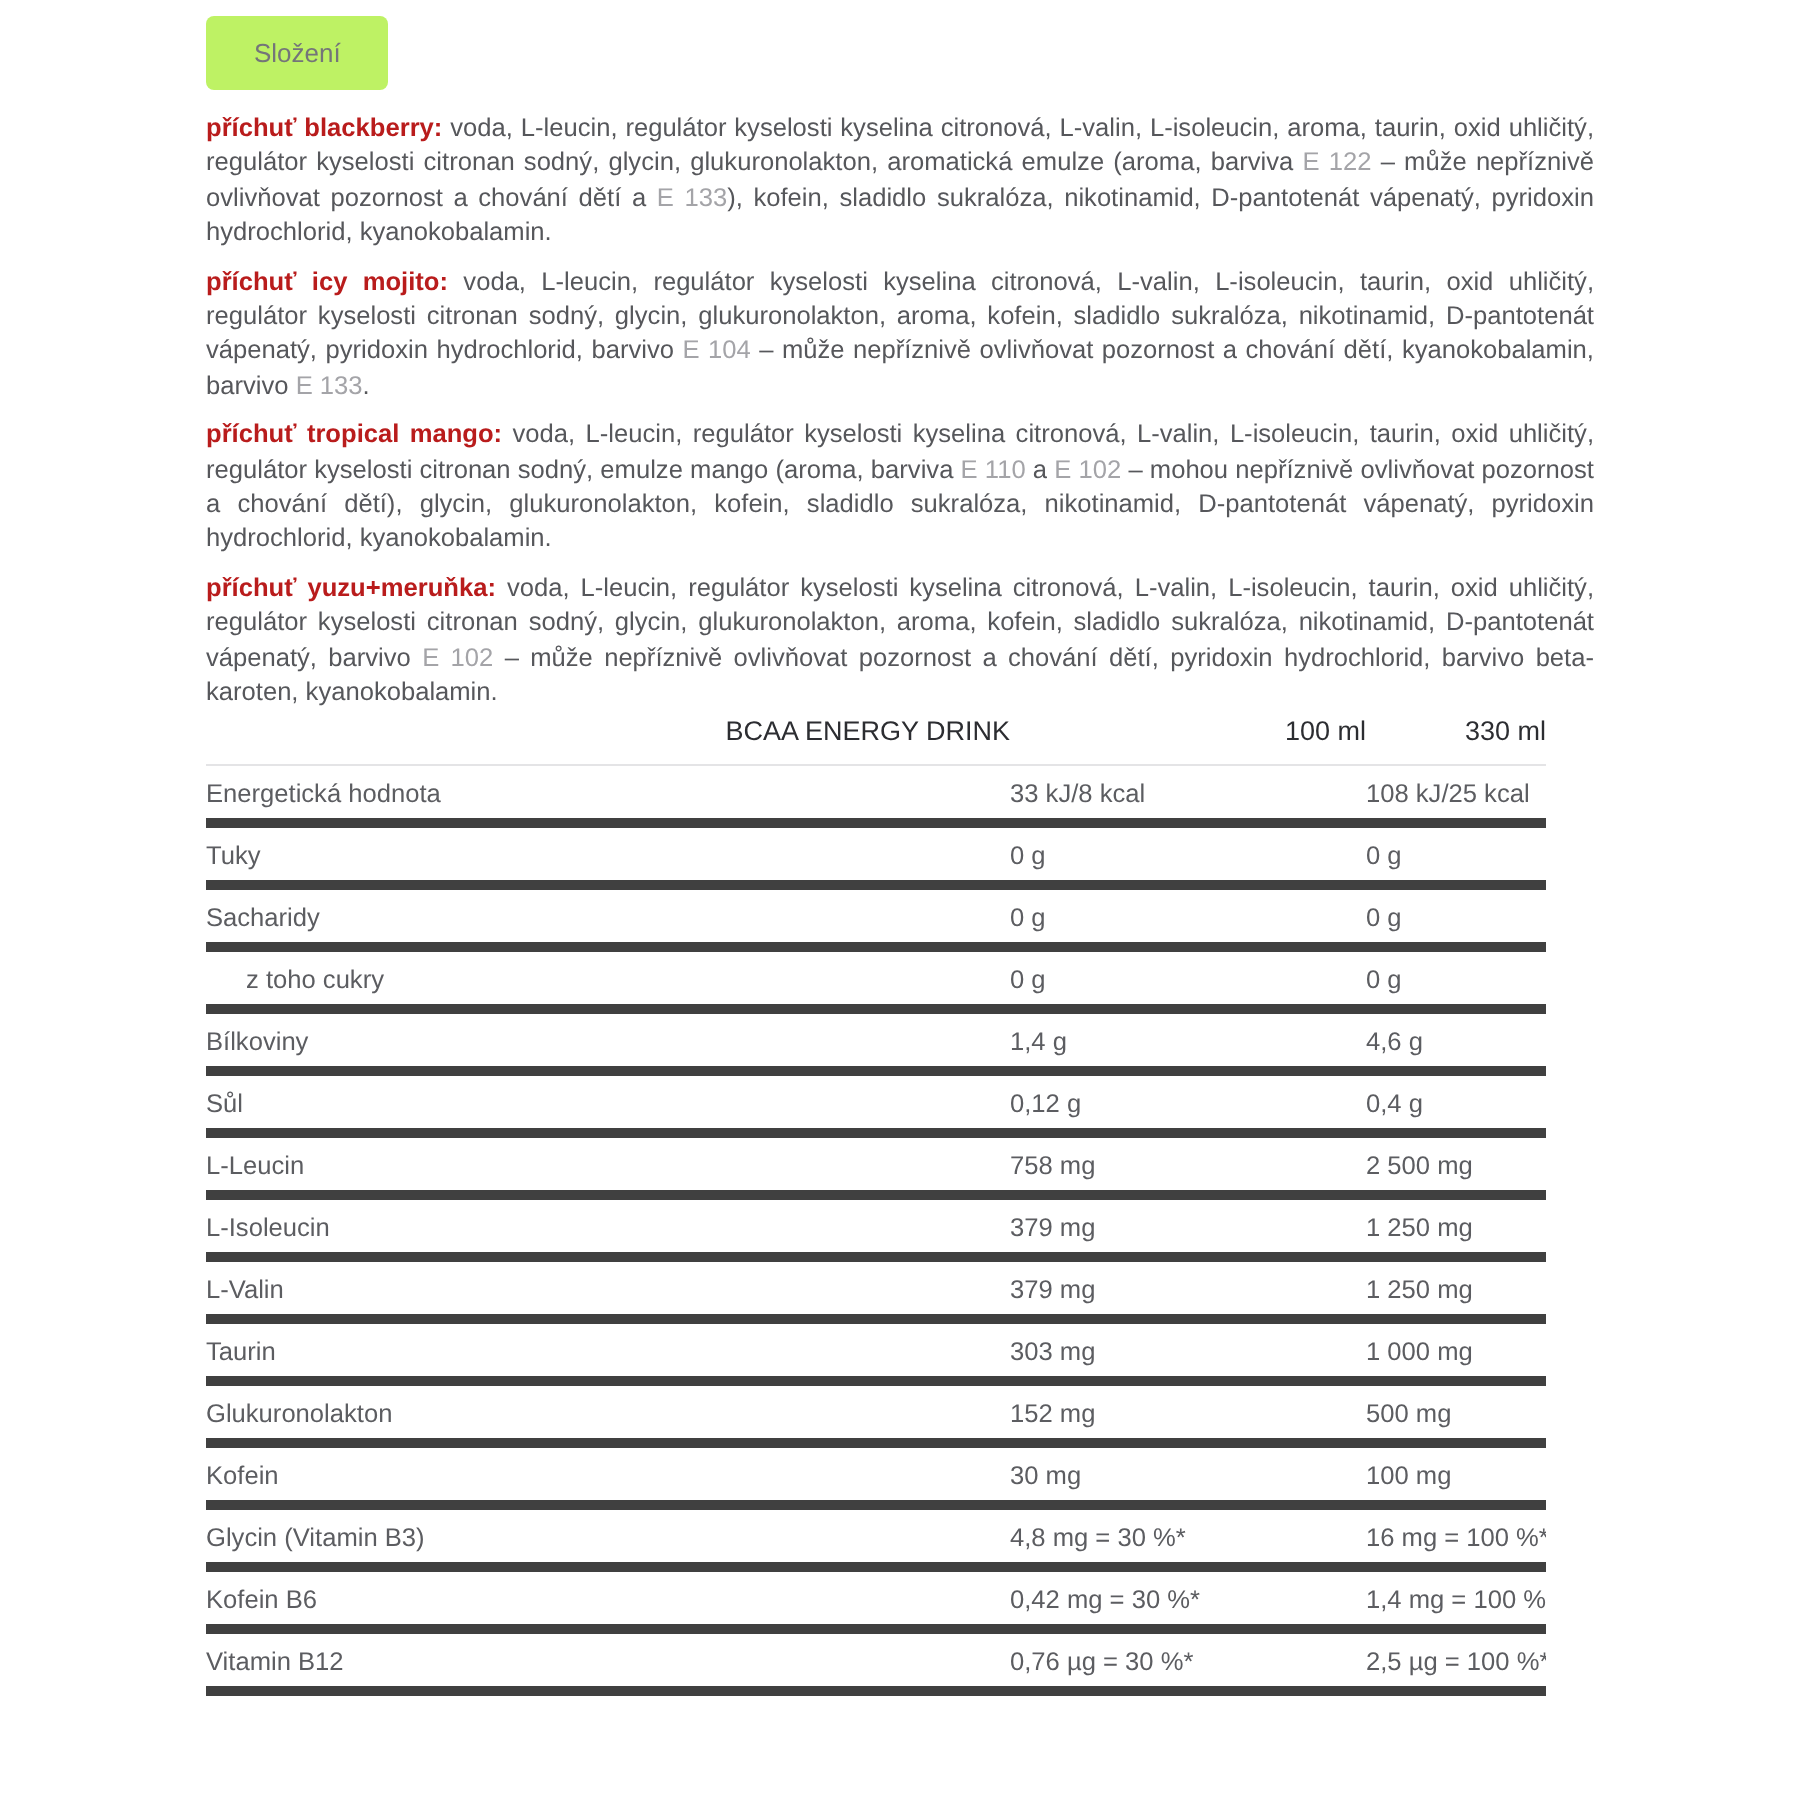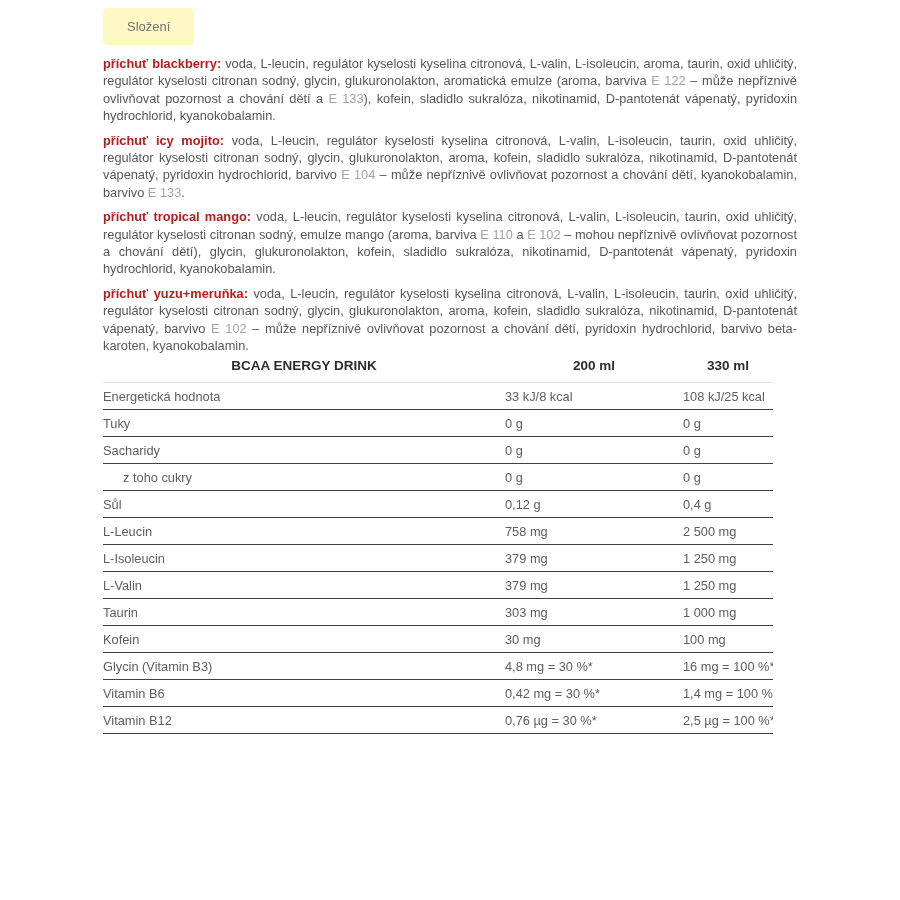--- a/index.html
+++ b/index.html
@@ -11,21 +11,21 @@
     overflow: hidden;
   }
   .content {
     position: absolute;
     left: 103px;
     top: 0;
     width: 694px;
   }
   .tab-button {
     display: inline-block;
-    background: #fef9c3;
+    background: #bef264;
     color: #747579;
     font-size: 13px;
     padding: 11px 24px;
     border-radius: 4px;
     cursor: pointer;
     user-select: none;
   }
   .ingredients-tab-wrap { margin-top: 8px; }
   .paragraphs { margin-top: 10px; }
   .ing-paragraph {
@@ -46,33 +46,33 @@
   table.nutrition-table {
     border-collapse: collapse;
     width: 670px;
     margin-top: 10px;
     table-layout: fixed;
   }
   .nutrition-table col.c1 { width: 402px; }
   .nutrition-table col.c2 { width: 178px; }
   .nutrition-table col.c3 { width: 90px; }
   .nutrition-table th {
-    text-align: center;
+    text-align: right;
     font-size: 13.5px;
-    font-weight: bold;
+    font-weight: normal;
     color: #2c2d31;
     padding: 7px 0 9px 0;
     border-bottom: 1px solid #e4e4e6;
     white-space: nowrap;
   }
   .nutrition-table td {
     font-size: 12.8px;
     color: #5c5d61;
     padding: 5.5px 0;
-    border-bottom: 1px solid #404040;
+    border-bottom: 5px solid #404040;
     white-space: nowrap;
     overflow: hidden;
   }
   .nutrition-table td.indent { padding-left: 20px; }
 </style>
 </head>
 <body>
 
 <div class="content">
   <div class="ingredients-tab-wrap">
@@ -90,21 +90,21 @@
 
   <table class="nutrition-table">
     <colgroup>
         <col class="c1">
         <col class="c2">
         <col class="c3">
       </colgroup>
     <thead>
       <tr>
         <th>BCAA ENERGY DRINK</th>
-        <th>200 ml</th>
+        <th>100 ml</th>
         <th>330 ml</th>
       </tr>
     </thead>
     <tbody id="nutrition-rows">
         <tr>
           <td class="">Energetická hodnota</td>
           <td>33 kJ/8 kcal</td>
           <td>108 kJ/25 kcal</td>
         </tr>
         <tr>
@@ -114,20 +114,25 @@
         </tr>
         <tr>
           <td class="">Sacharidy</td>
           <td>0 g</td>
           <td>0 g</td>
         </tr>
         <tr>
           <td class="indent">z toho cukry</td>
           <td>0 g</td>
           <td>0 g</td>
+        </tr>
+        <tr>
+          <td class="">Bílkoviny</td>
+          <td>1,4 g</td>
+          <td>4,6 g</td>
         </tr>
         <tr>
           <td class="">Sůl</td>
           <td>0,12 g</td>
           <td>0,4 g</td>
         </tr>
         <tr>
           <td class="">L-Leucin</td>
           <td>758 mg</td>
           <td>2 500 mg</td>
@@ -141,31 +146,36 @@
           <td class="">L-Valin</td>
           <td>379 mg</td>
           <td>1 250 mg</td>
         </tr>
         <tr>
           <td class="">Taurin</td>
           <td>303 mg</td>
           <td>1 000 mg</td>
         </tr>
         <tr>
+          <td class="">Glukuronolakton</td>
+          <td>152 mg</td>
+          <td>500 mg</td>
+        </tr>
+        <tr>
           <td class="">Kofein</td>
           <td>30 mg</td>
           <td>100 mg</td>
         </tr>
         <tr>
           <td class="">Glycin (Vitamin B3)</td>
           <td>4,8 mg = 30 %*</td>
           <td>16 mg = 100 %*</td>
         </tr>
         <tr>
-          <td class="">Vitamin B6</td>
+          <td class="">Kofein B6</td>
           <td>0,42 mg = 30 %*</td>
           <td>1,4 mg = 100 %*</td>
         </tr>
         <tr>
           <td class="">Vitamin B12</td>
           <td>0,76 µg = 30 %*</td>
           <td>2,5 µg = 100 %*</td>
         </tr>
       </tbody>
   </table>

